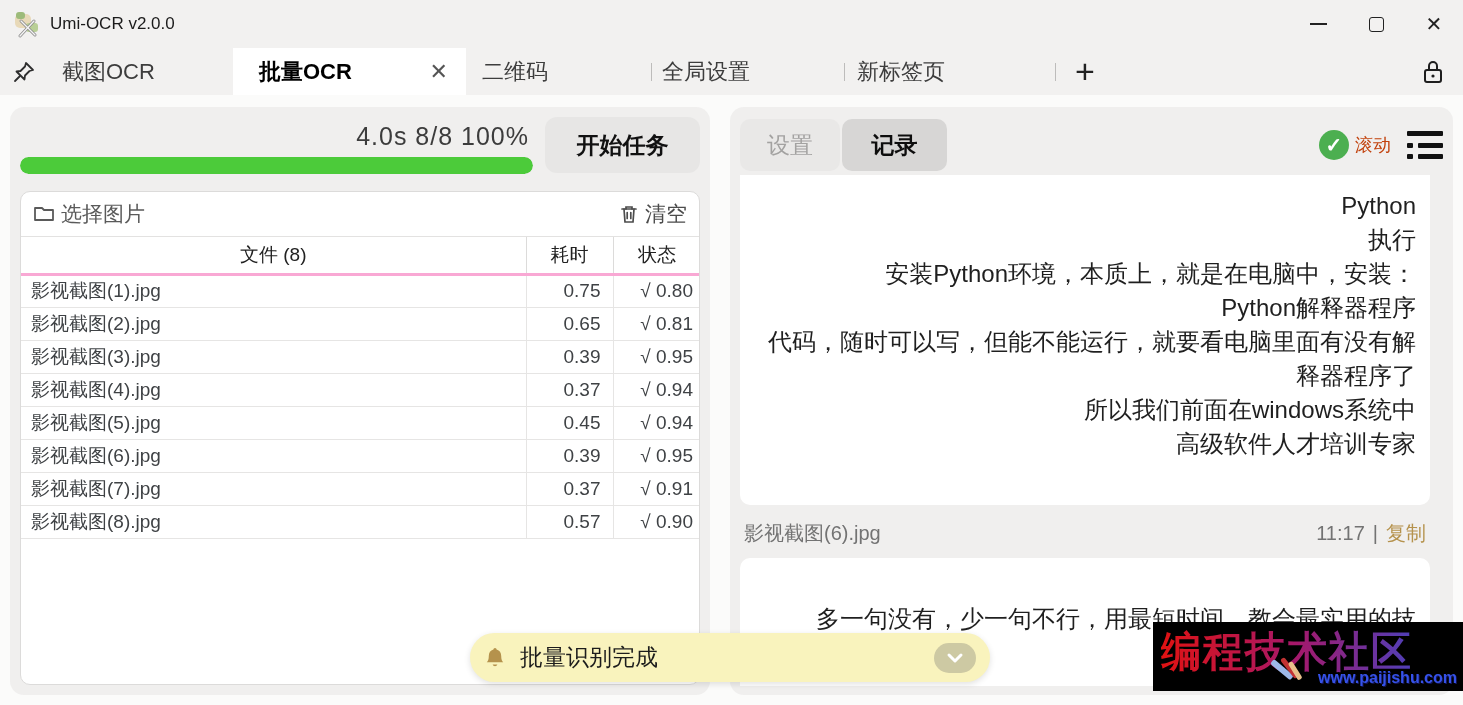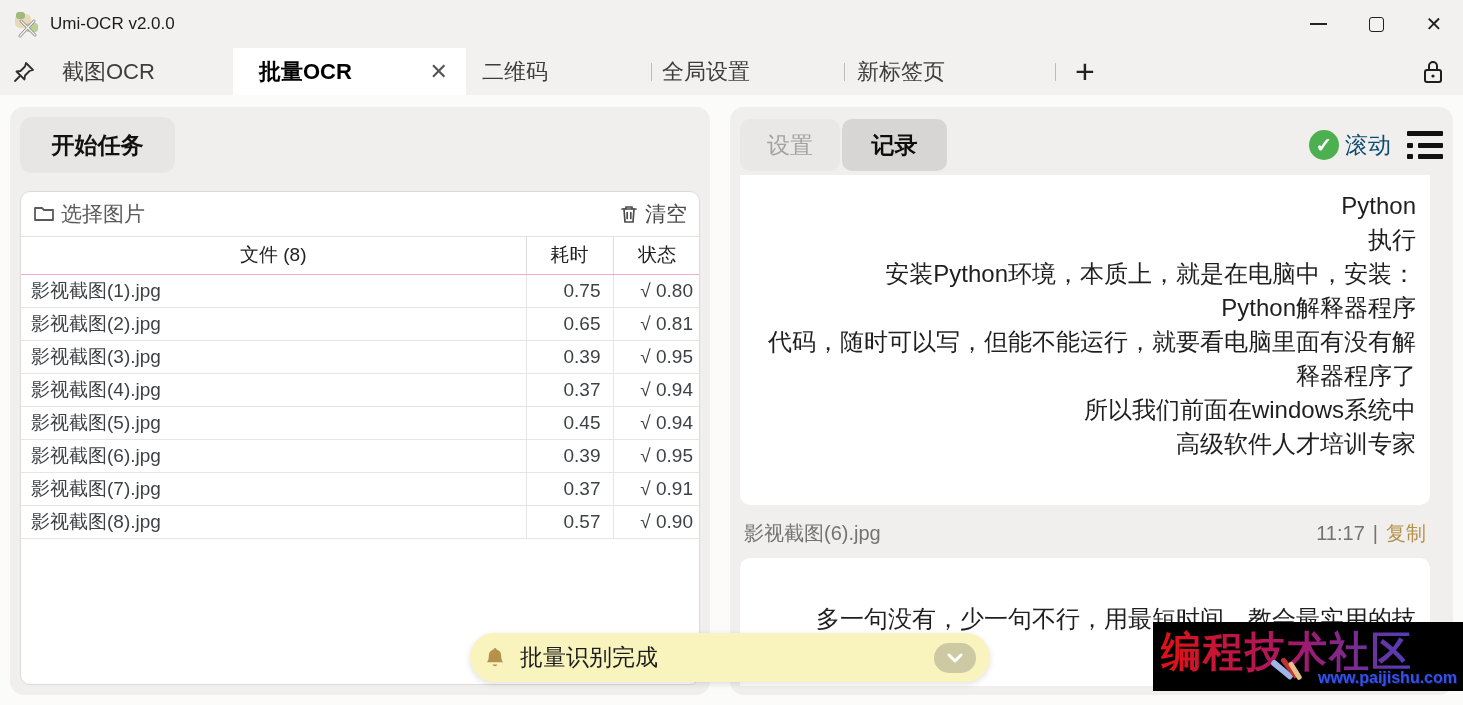--- a/index.html
+++ b/index.html
@@ -76,21 +76,21 @@
     border-bottom:1px solid #e3e2e1; color:#5a5a5a; font-size:21px;
   }
   .fch-left, .fch-right { display:flex; align-items:center; gap:6px; cursor:pointer; }
   .fch-right { margin-left:auto; color:#4c4c4c; }
   .file-table { width:100%; border-collapse:collapse; table-layout:fixed; }
   .file-table col.c-file { width:505px; }
   .file-table col.c-time { width:87px; }
   .file-table col.c-status { width:88px; }
   .file-table th {
     height:37px; font-size:19px; font-weight:normal; color:#222; text-align:center;
-    border-bottom:1px solid #f9a8d4; border-left:1px solid #dcdbda;
+    border-bottom:3px solid #f9a8d4; border-left:1px solid #dcdbda;
   }
   .file-table th:first-child { border-left:none; }
   .file-table td {
     height:33px; font-size:19px; color:#3f4245;
     border-bottom:1px solid #e6e5e4; border-left:1px solid #e6e5e4;
     white-space:nowrap; overflow:hidden;
   }
   .file-table td:first-child { border-left:none; padding-left:10px; }
   .td-time { text-align:right; padding-right:12px;padding-left:25px; }
   .td-status { text-align:right; padding-right:8px; }
@@ -101,21 +101,21 @@
   .rtab { height:52px; border:none; border-radius:10px; font-family:inherit;
           font-size:23px; cursor:pointer; }
   .rtab-settings { width:100px; background:#e9e8e7; color:#a3a2a1; }
   .rtab-records  { width:105px; background:#d7d6d5; color:#0d0d0d; font-weight:bold; margin-left:2px; }
   .scroll-group { margin-left:auto; display:flex; align-items:center; gap:6px; cursor:pointer; }
   .checkbox {
     width:30px; height:30px; border-radius:50%; background:#4caf50;
     display:flex; align-items:center; justify-content:center;
     color:#fff; font-size:20px; font-weight:bold;
   }
-  .scroll-label { font-size:23px; color:#0c4a6e; }
+  .scroll-label { font-size:18px; color:#c2410c; }
   .list-icon { width:36px; height:28px; margin-left:16px; display:flex; flex-direction:column;
                justify-content:space-between; cursor:pointer; }
   .list-icon .row { display:flex; gap:5px; height:5px; }
   .list-icon .bar { flex:1; background:#111; border-radius:1px; }
   .list-icon .dot { width:6px; background:#111; border-radius:1px; }
 
   .records-viewport {
     position:absolute; left:10px; top:68px; width:690px; bottom:9px; overflow:hidden;text-align:right;
   }
   .record-card {
@@ -216,20 +216,26 @@
     <svg width="24" height="26" viewBox="0 0 24 26" fill="none" stroke="#1e1e1e" stroke-width="2">
       <rect x="4" y="11" width="16" height="12" rx="2"></rect>
       <path d="M8 11 V7 a4 4 0 0 1 8 0 V11"></path>
       <circle cx="12" cy="17" r="1.6" fill="#1e1e1e" stroke="none"></circle>
     </svg>
   </div>
 </div>
 
 <div class="left-panel">
   <div class="task-header">
+    <div class="task-left">
+      <div class="task-stats">4.0s  8/8  100%</div>
+      <div class="progress-track">
+        <div class="progress-fill"></div>
+      </div>
+    </div>
     <button class="start-btn">开始任务</button>
   </div>
 
   <div class="file-card">
     <div class="file-card-header">
       <div class="fch-left">
         <svg width="22" height="20" viewBox="0 0 22 20" fill="none" stroke="#5a5a5a" stroke-width="1.8" stroke-linejoin="round">
           <path d="M2 5 h7 l2 2 h9 v10 h-18 z" transform="translate(0,-1)"></path>
         </svg>
         <span>选择图片</span>

